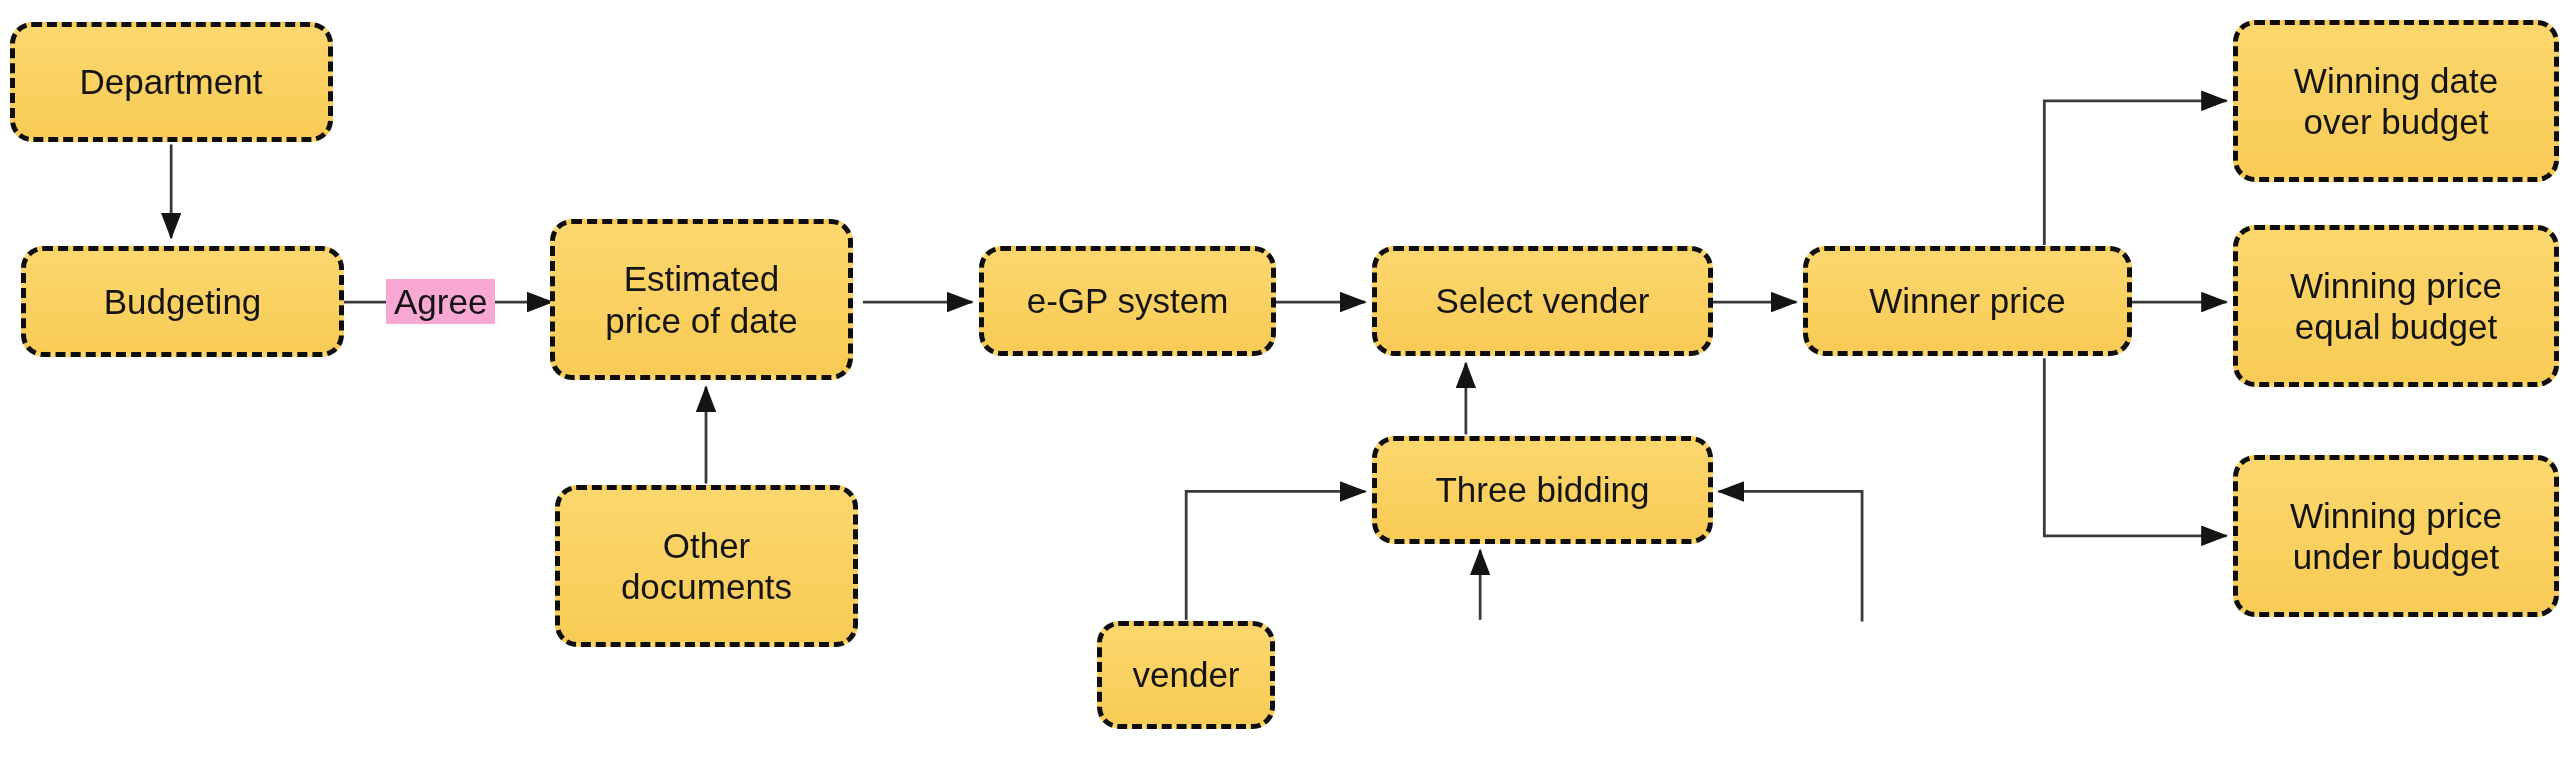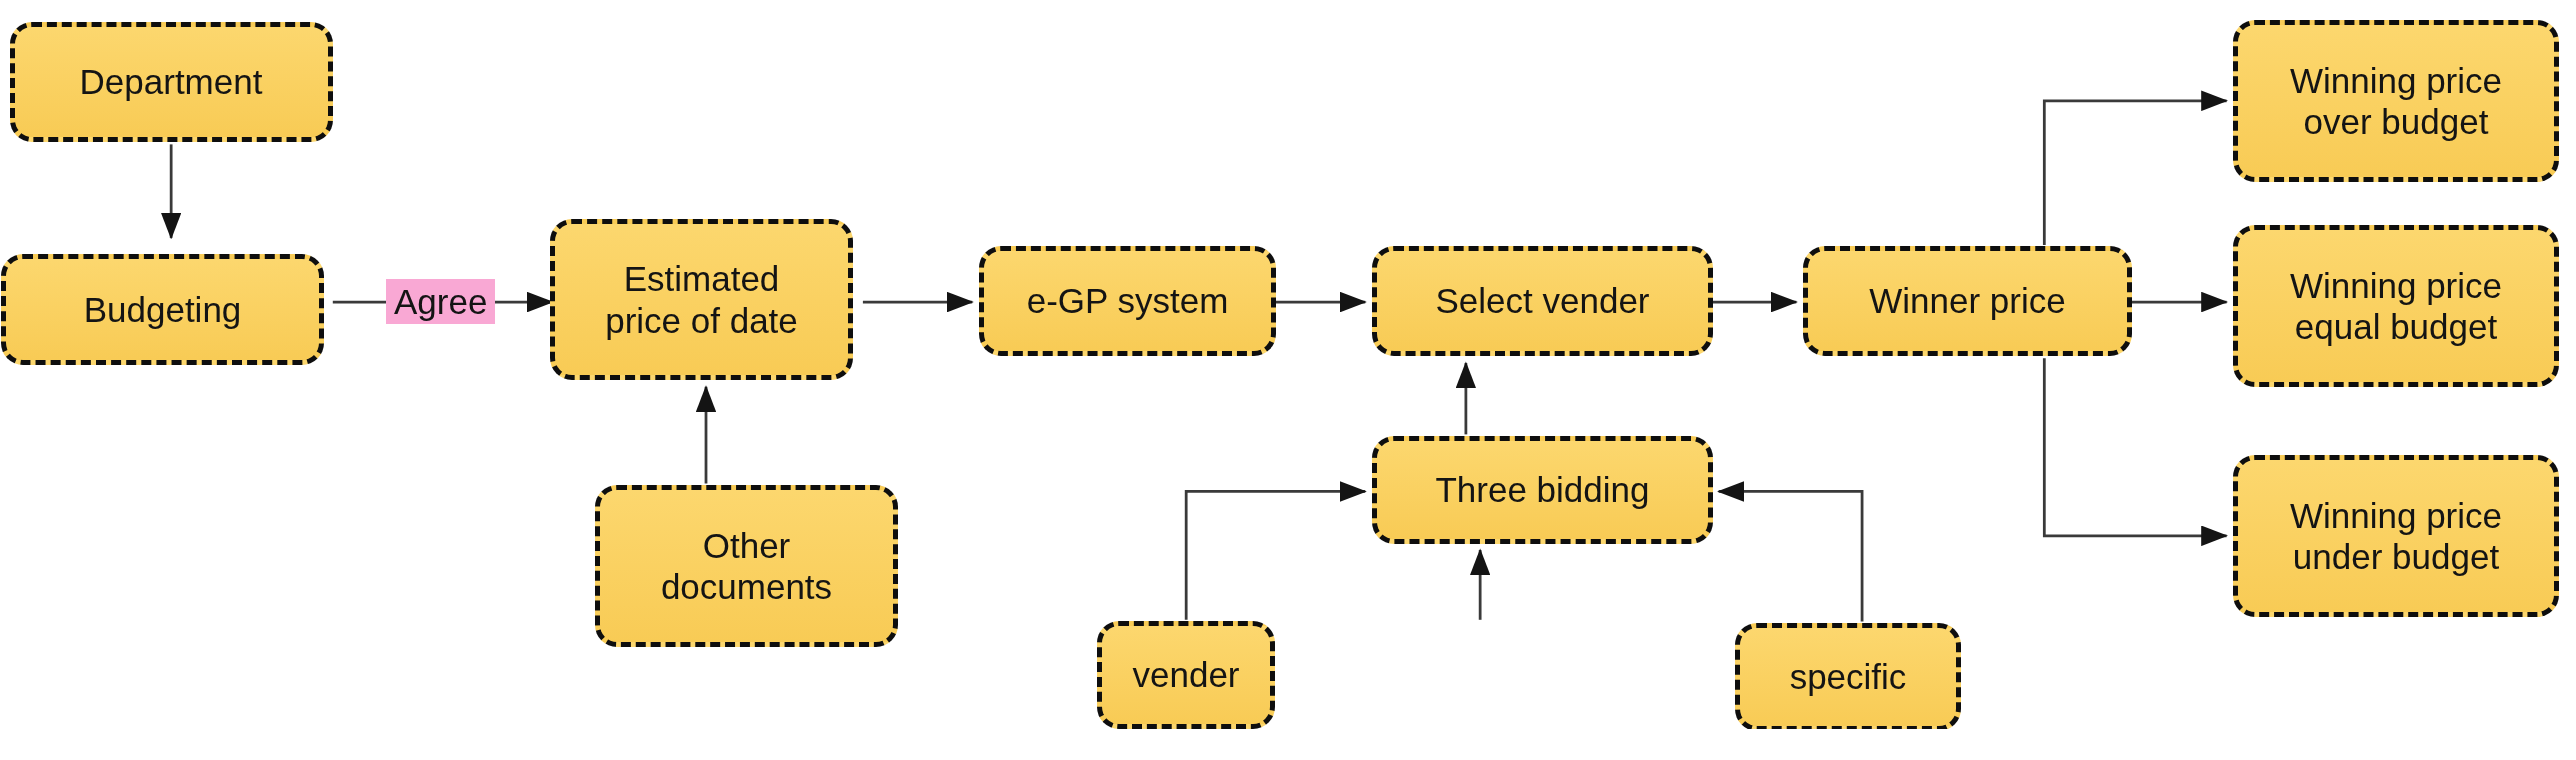--- a/index.html
+++ b/index.html
@@ -32,33 +32,33 @@
     align-items: center;
     justify-content: center;
     text-align: center;
     font-size: 35px;
     line-height: 1.18;
     color: #141414;
     padding: 3.2px 12.7px;
   }
   .node.pad-wide   { padding: 3.2px 32px; }
   .node.pad-wider  { padding: 3.2px 48px; }
-  .node.pad-widest { padding: 3.2px 51px; margin-left: 40px; }
+  .node.pad-widest { padding: 3.2px 51px; }
   .edge-label {
     position: absolute;
     background: #f9a8d4;
     color: #141414;
     font-size: 35px;
     line-height: 1;
     padding: 4.8px 8px;
     white-space: nowrap;
   }
   
   #n-department { left: 9.5px;   top: 22px;  width: 323px; height: 120px; }
-  #n-budgeting  { left: 1px;   top: 246px; width: 323px; height: 111px; margin-top: 8px; }
+  #n-budgeting  { left: 21px;   top: 246px; width: 323px; height: 111px; }
   #n-estimated  { left: 550px;  top: 219px; width: 303px; height: 161px; }
   #n-egp        { left: 979px; top: 246px; width: 297px; height: 110px; }
   #n-select     { left: 1372px; top: 246px; width: 341px; height: 110px; }
   #n-winner     { left: 1803px; top: 246px; width: 329px; height: 110px; }
   #n-over       { left: 2233px; top: 20px;  width: 326px; height: 162px; }
   #n-equal      { left: 2233px; top: 225px; width: 326px; height: 162px; }
   #n-under      { left: 2233px; top: 455px; width: 326px; height: 162px; }
   #n-otherdocs  { left: 555px;  top: 485px; width: 303px; height: 162px; }
   #n-three      { left: 1372px; top: 436px; width: 341px; height: 108px; }
   #n-bidding    { left: 1097px; top: 621px; width: 178px; height: 108px; }
@@ -93,24 +93,23 @@
       <path d="M 2350 784 L 2350 620 L 2169 620" marker-end="url(#arrow)"></path>
     </g>
   </svg>
 
   <div class="node" id="n-department">Department</div>
   <div class="node" id="n-budgeting">Budgeting</div>
   <div class="node pad-wider" id="n-estimated">Estimated price of date</div>
   <div class="node" id="n-egp">e-GP system</div>
   <div class="node" id="n-select">Select vender</div>
   <div class="node" id="n-winner">Winner price</div>
-  <div class="node pad-wide" id="n-over">Winning price over budget</div>
+  <div class="node pad-wide" id="n-over">Winning date over budget</div>
   <div class="node pad-wide" id="n-equal">Winning price equal budget</div>
   <div class="node pad-wide" id="n-under">Winning price under budget</div>
   <div class="node pad-widest" id="n-otherdocs">Other documents</div>
   <div class="node" id="n-three">Three bidding</div>
   <div class="node" id="n-bidding">vender</div>
-  <div class="node" id="n-specific">specific</div>
 
   <div class="edge-label" id="agree-label">Agree</div>
 
 </div>
 
 
 </body></html>

